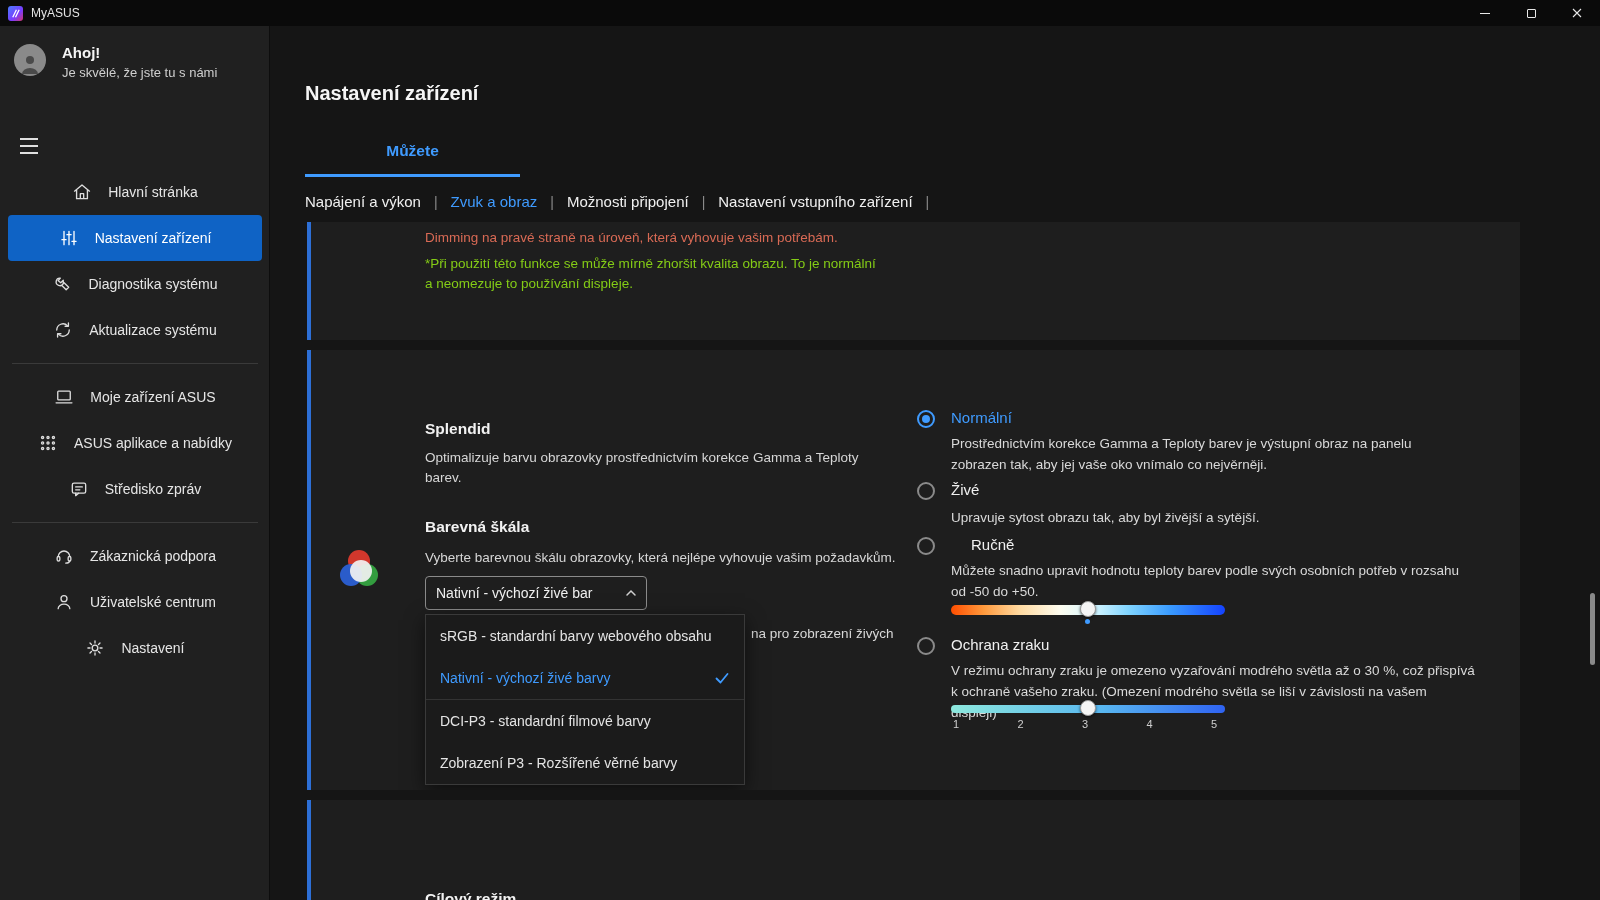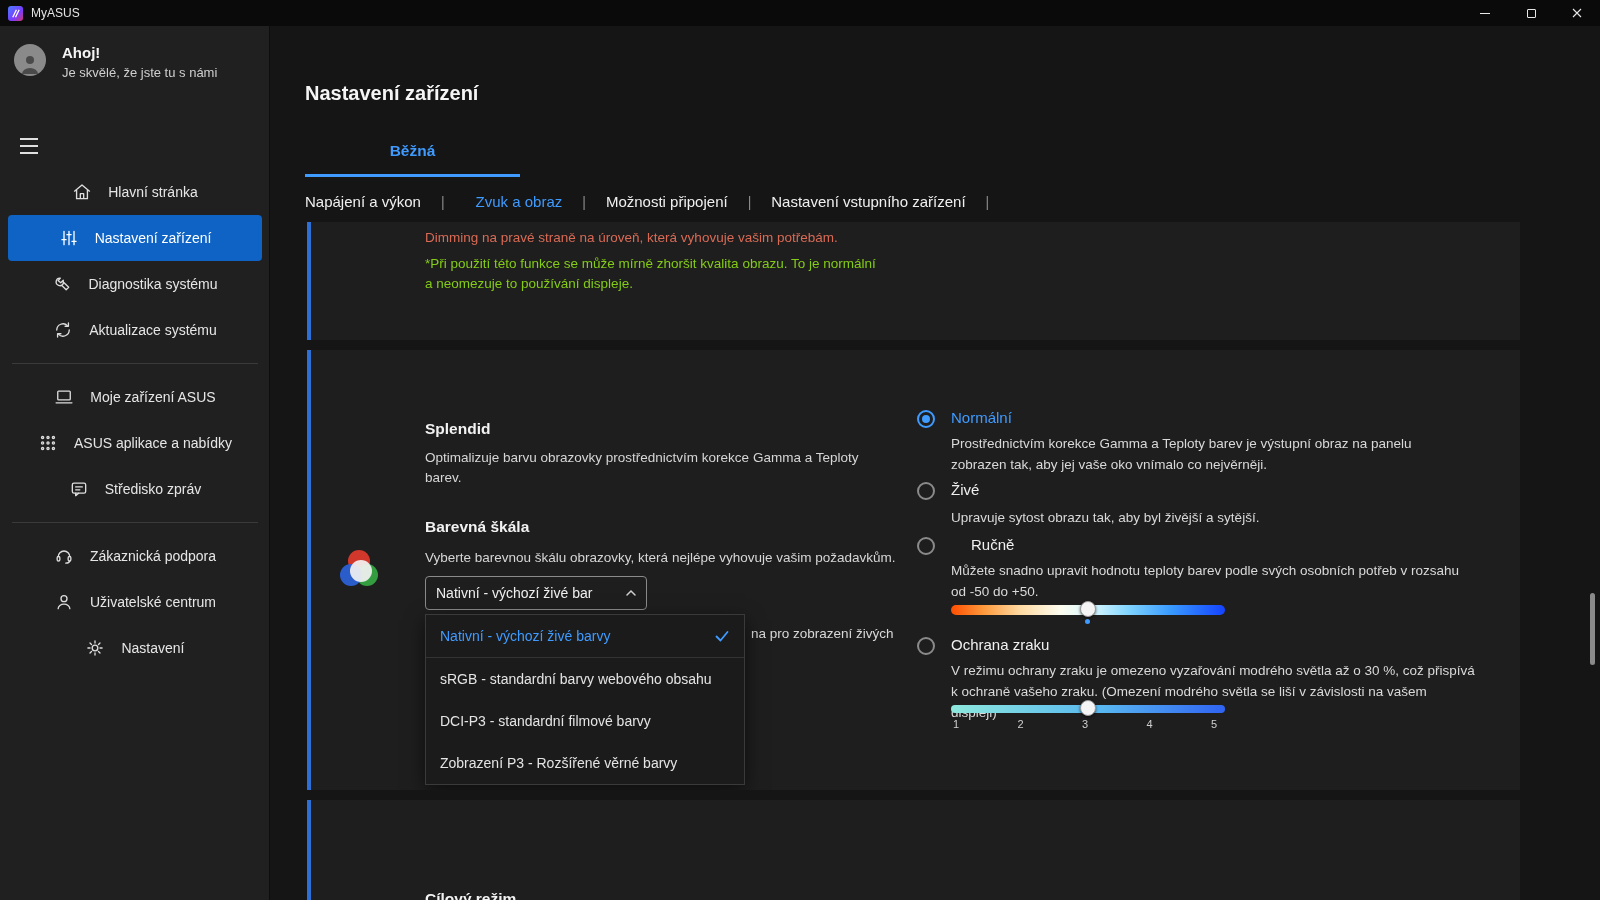--- a/index.html
+++ b/index.html
@@ -37,23 +37,23 @@
   .nav-item svg { width:20px; height:20px; flex:0 0 20px; }
   .nav-divider { height:1px; background:#3a3a3a; margin:10px 12px; }
 
   
   .main { position:absolute; left:270px; top:26px; width:1330px; height:874px; background:#151515; }
   .page-title { position:absolute; left:35px; top:56px; font-size:20px; font-weight:bold; color:#f5f5f5; }
   .tab { position:absolute; left:35px; top:116px; width:215px; text-align:center;
     padding-bottom:14px; border-bottom:3px solid #3f9bff; font-size:15.5px;
     font-weight:bold; color:#3f9bff; cursor:pointer; }
   .subtabs { position:absolute; left:35px; top:167px; display:flex; align-items:center;
-    gap:20px; font-size:15px; }
+    gap:13px; font-size:15px; }
   .subtab { color:#f0f0f0; cursor:pointer; }
-  .subtab.active { color:#3f9bff;margin-left:11px; }
+  .subtab.active { color:#3f9bff; }
   .subtab-sep { color:#8a8a8a; font-size:14px; }
 
   .card { position:absolute; left:37px; width:1213px; background:#1e1e1e;
     border-left:4px solid #2d6fd6; overflow:hidden; }
   .card-warning { top:196px; height:118px; }
   .warn-line1 { position:absolute; left:114px; top:8px; width:760px; font-size:13.5px; color:#d96a55; }
   .warn-line2 { position:absolute; left:114px; top:32px; width:455px; font-size:13.5px;
     line-height:1.45; color:#84cc16; }
 
   .card-splendid { top:324px; height:440px; }
@@ -239,21 +239,21 @@
           <path d="M12 3.5 V6 M12 18 V20.5 M3.5 12 H6 M18 12 H20.5 M6 6 L7.8 7.8 M16.2 16.2 L18 18 M18 6 L16.2 7.8 M7.8 16.2 L6 18"></path>
         </svg>
       <span>Nastavení</span>
     </div>
   </div>
 </div>
 
 <div class="main">
   <div class="page-title">Nastavení zařízení</div>
 
-  <div class="tab">Běžná</div>
+  <div class="tab">Můžete</div>
 
   <div class="subtabs">
     <span class="subtab">Napájení a výkon</span>
     <span class="subtab-sep">|</span>
     <span class="subtab active">Zvuk a obraz</span>
     <span class="subtab-sep">|</span>
     <span class="subtab">Možnosti připojení</span>
     <span class="subtab-sep">|</span>
     <span class="subtab">Nastavení vstupního zařízení</span>
     <span class="subtab-sep">|</span>
@@ -281,30 +281,30 @@
     <div class="select">
       <span class="val">Nativní - výchozí živé bar</span>
       <svg width="14" height="14" viewBox="0 0 14 14">
         <path d="M3 9 L7 5 L11 9" stroke="#cfcfcf" stroke-width="1.5" fill="none" stroke-linecap="round"></path>
         </svg>
     </div>
 
     <div class="hidden-fragment">na pro zobrazení živých</div>
 
     <div class="dropdown">
+      <div class="dd-item">
+        <span class="dd-label">sRGB - standardní barvy webového obsahu</span>
+      </div>
       <div class="dd-item selected">
         <span class="dd-label">Nativní - výchozí živé barvy</span>
         <svg width="16" height="16" viewBox="0 0 16 16">
           <path d="M2.5 8.5 L6.5 12.5 L13.5 4" stroke="#3f9bff" stroke-width="1.8" fill="none" stroke-linecap="round" stroke-linejoin="round"></path>
           </svg>
       </div>
       <div class="dd-item">
-        <span class="dd-label">sRGB - standardní barvy webového obsahu</span>
-      </div>
-      <div class="dd-item">
         <span class="dd-label">DCI-P3 - standardní filmové barvy</span>
       </div>
       <div class="dd-item">
         <span class="dd-label">Zobrazení P3 - Rozšířené věrné barvy</span>
       </div>
     </div>
 
     <div class="radio selected" style="left:606px; top:60px;"></div>
     <div class="mode-label selected" style="left:640px; top:59px;">Normální</div>
     <div class="mode-desc" style="left:640px; top:84px;">Prostřednictvím korekce Gamma a Teploty barev je výstupní obraz na panelu zobrazen tak, aby jej vaše oko vnímalo co nejvěrněji.</div>

